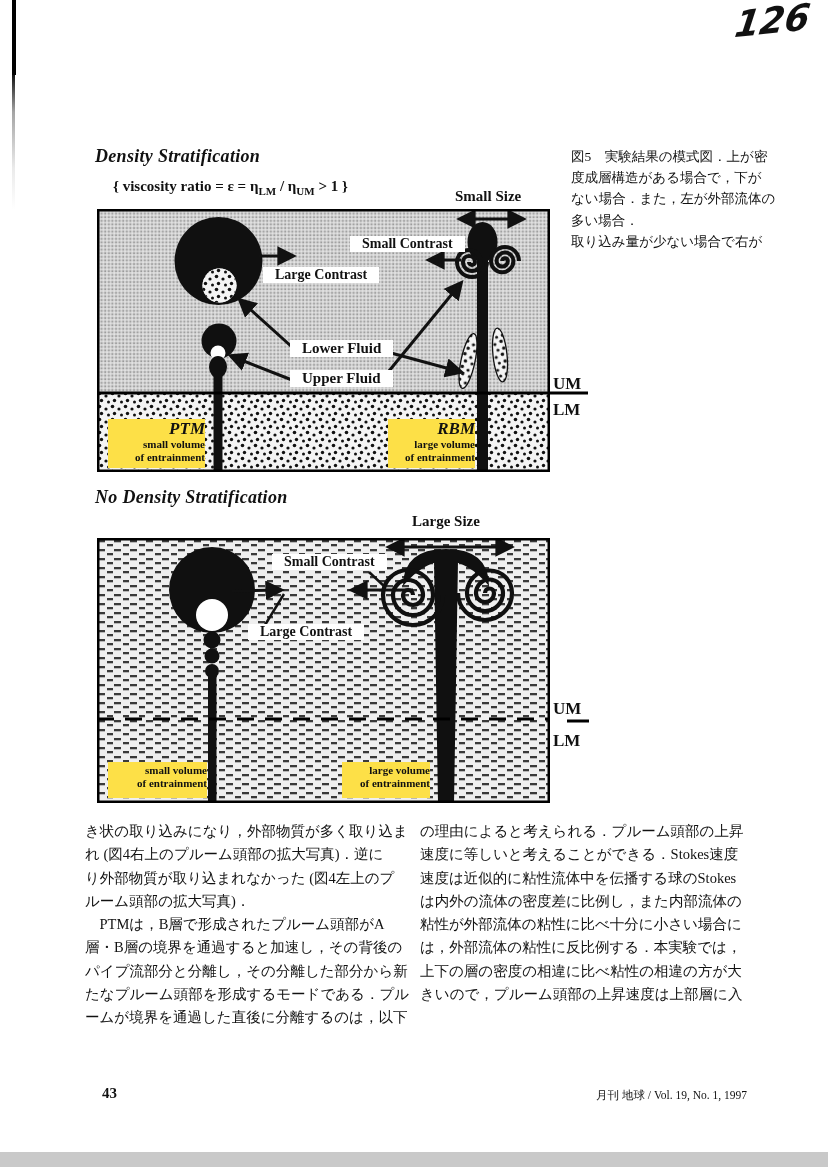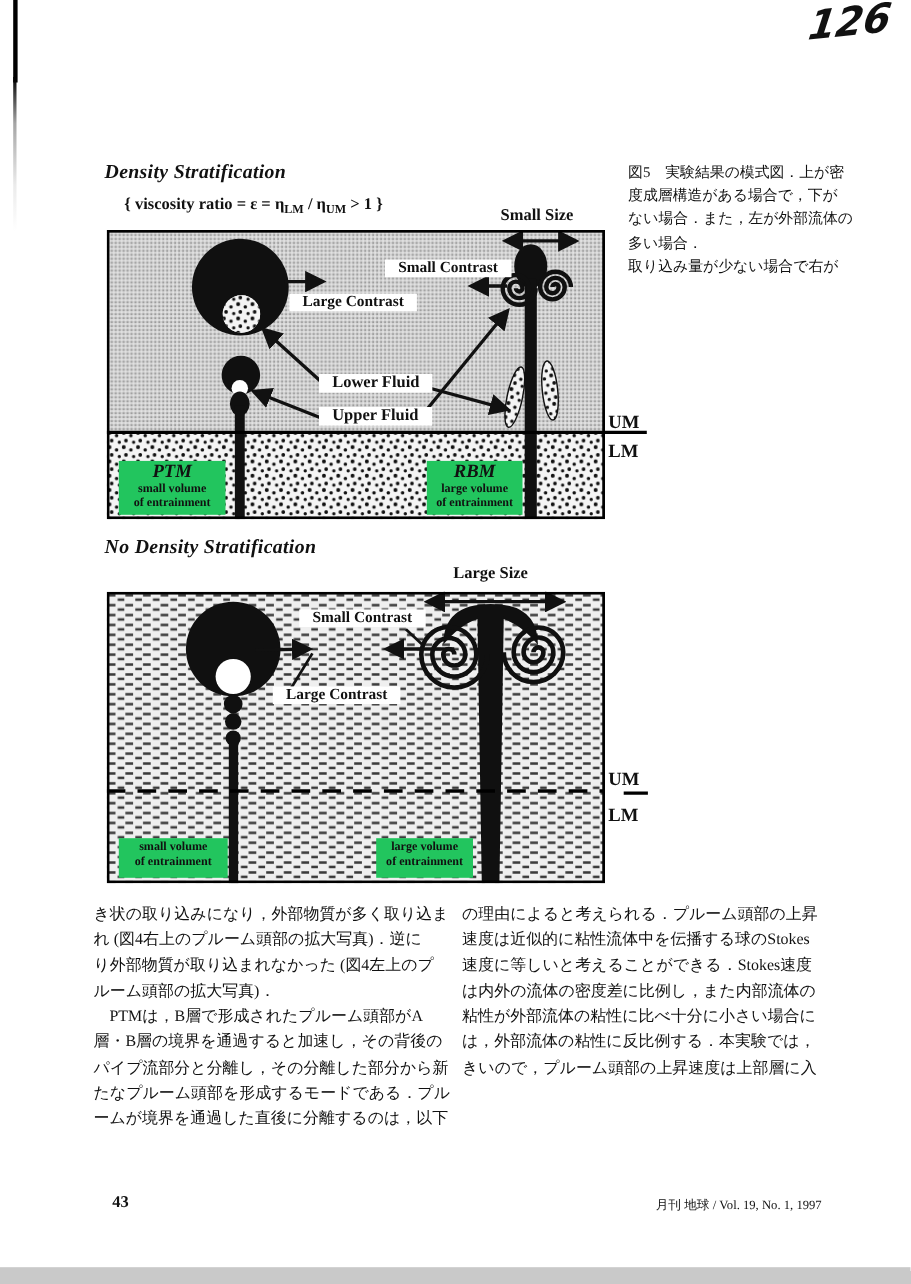--- a/index.html
+++ b/index.html
@@ -9,21 +9,21 @@
   .h-title{font-size:18px;font-weight:bold;font-style:italic;letter-spacing:.3px;white-space:nowrap;}
   .formula{font-size:15px;font-weight:bold;white-space:nowrap;}
   .formula sub{font-size:11px;}
   .size-label{font-size:15px;font-weight:bold;white-space:nowrap;}
   .caption{font-size:13.5px;line-height:21.2px;width:236px;}
   .caption div{white-space:nowrap;}
   .dwrap{position:absolute;width:500px;}
   .dlabel{position:absolute;background:#ffffff;font-weight:bold;font-size:14px;
           line-height:1.15;padding:0 12px;white-space:nowrap;}
   .fluid{font-size:15px;}
-  .volbox{position:absolute;background:#22c55e;text-align:center;font-weight:bold;}
+  .volbox{position:absolute;background:#fde047;text-align:right;font-weight:bold;}
   .volbox .vb-title{font-size:17px;font-style:italic;line-height:19px;}
   .volbox .vb-line{font-size:11px;line-height:13px;}
   .bodycol{position:absolute;width:330px;font-size:14.5px;line-height:23.3px;}
   .bodycol div{white-space:nowrap;}
   .footer-num{font-size:15px;font-weight:bold;}
   .footer-journal{font-size:11.5px;text-align:right;width:300px;}
   .handwritten{font-family:"DejaVu Sans",sans-serif;font-size:36px;font-weight:bold;
                font-style:italic;transform:rotate(-6deg) skewX(-14deg);}
   .artifact-top{width:4px;height:75px;background:#000;}
   .artifact-fade{width:3px;height:140px;background:linear-gradient(#000 0%,#55555588 30%,#99999933 70%,transparent 100%);}
@@ -192,23 +192,24 @@
     <div>り外部物質が取り込まれなかった (図4左上のプ</div>
     <div>ルーム頭部の拡大写真)．</div>
     <div>　PTMは，B層で形成されたプルーム頭部がA</div>
     <div>層・B層の境界を通過すると加速し，その背後の</div>
     <div>パイプ流部分と分離し，その分離した部分から新</div>
     <div>たなプルーム頭部を形成するモードである．プル</div>
     <div>ームが境界を通過した直後に分離するのは，以下</div>
   </div>
   <div class="bodycol" style="left:420px;top:820px;">
     <div>の理由によると考えられる．プルーム頭部の上昇</div>
+    <div>速度に等しいと考えることができる．Stokes速度</div>
     <div>速度は近似的に粘性流体中を伝播する球のStokes</div>
-    <div>速度に等しいと考えることができる．Stokes速度</div>
     <div>は内外の流体の密度差に比例し，また内部流体の</div>
     <div>粘性が外部流体の粘性に比べ十分に小さい場合に</div>
     <div>は，外部流体の粘性に反比例する．本実験では，</div>
+    <div>上下の層の密度の相違に比べ粘性の相違の方が大</div>
     <div>きいので，プルーム頭部の上昇速度は上部層に入</div>
   </div>
 
   <div class="abs footer-num" style="left:102px;top:1085px;">43</div>
   <div class="abs footer-journal" style="left:447px;top:1088px;">月刊 地球 / Vol. 19, No. 1, 1997</div>
 </div>
 
 </body></html>

